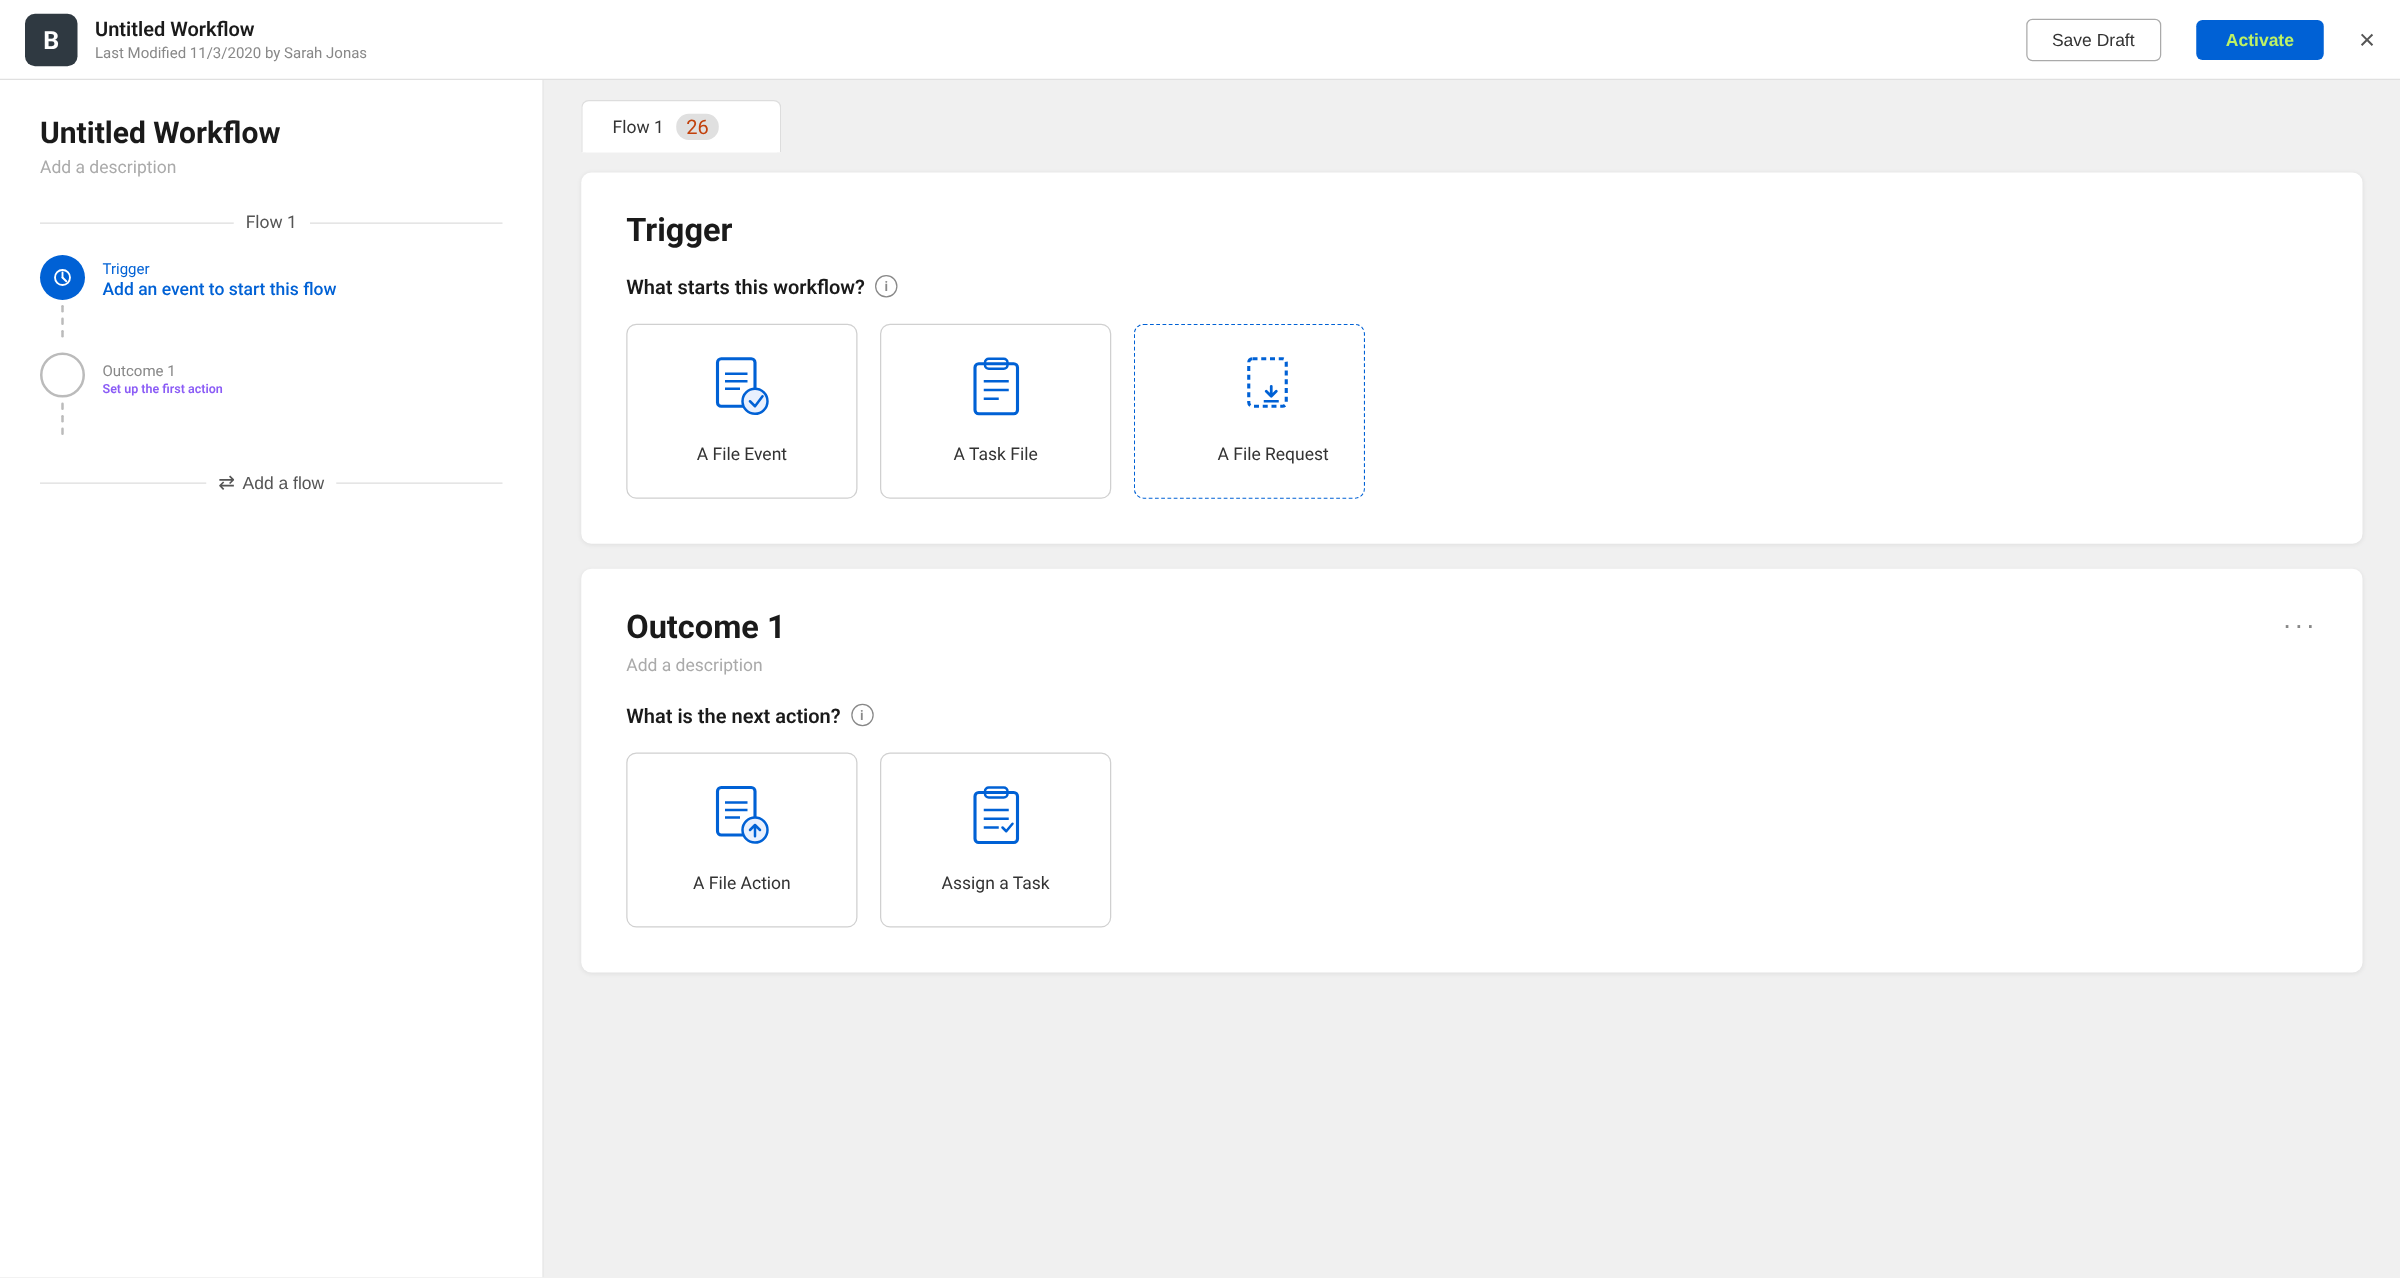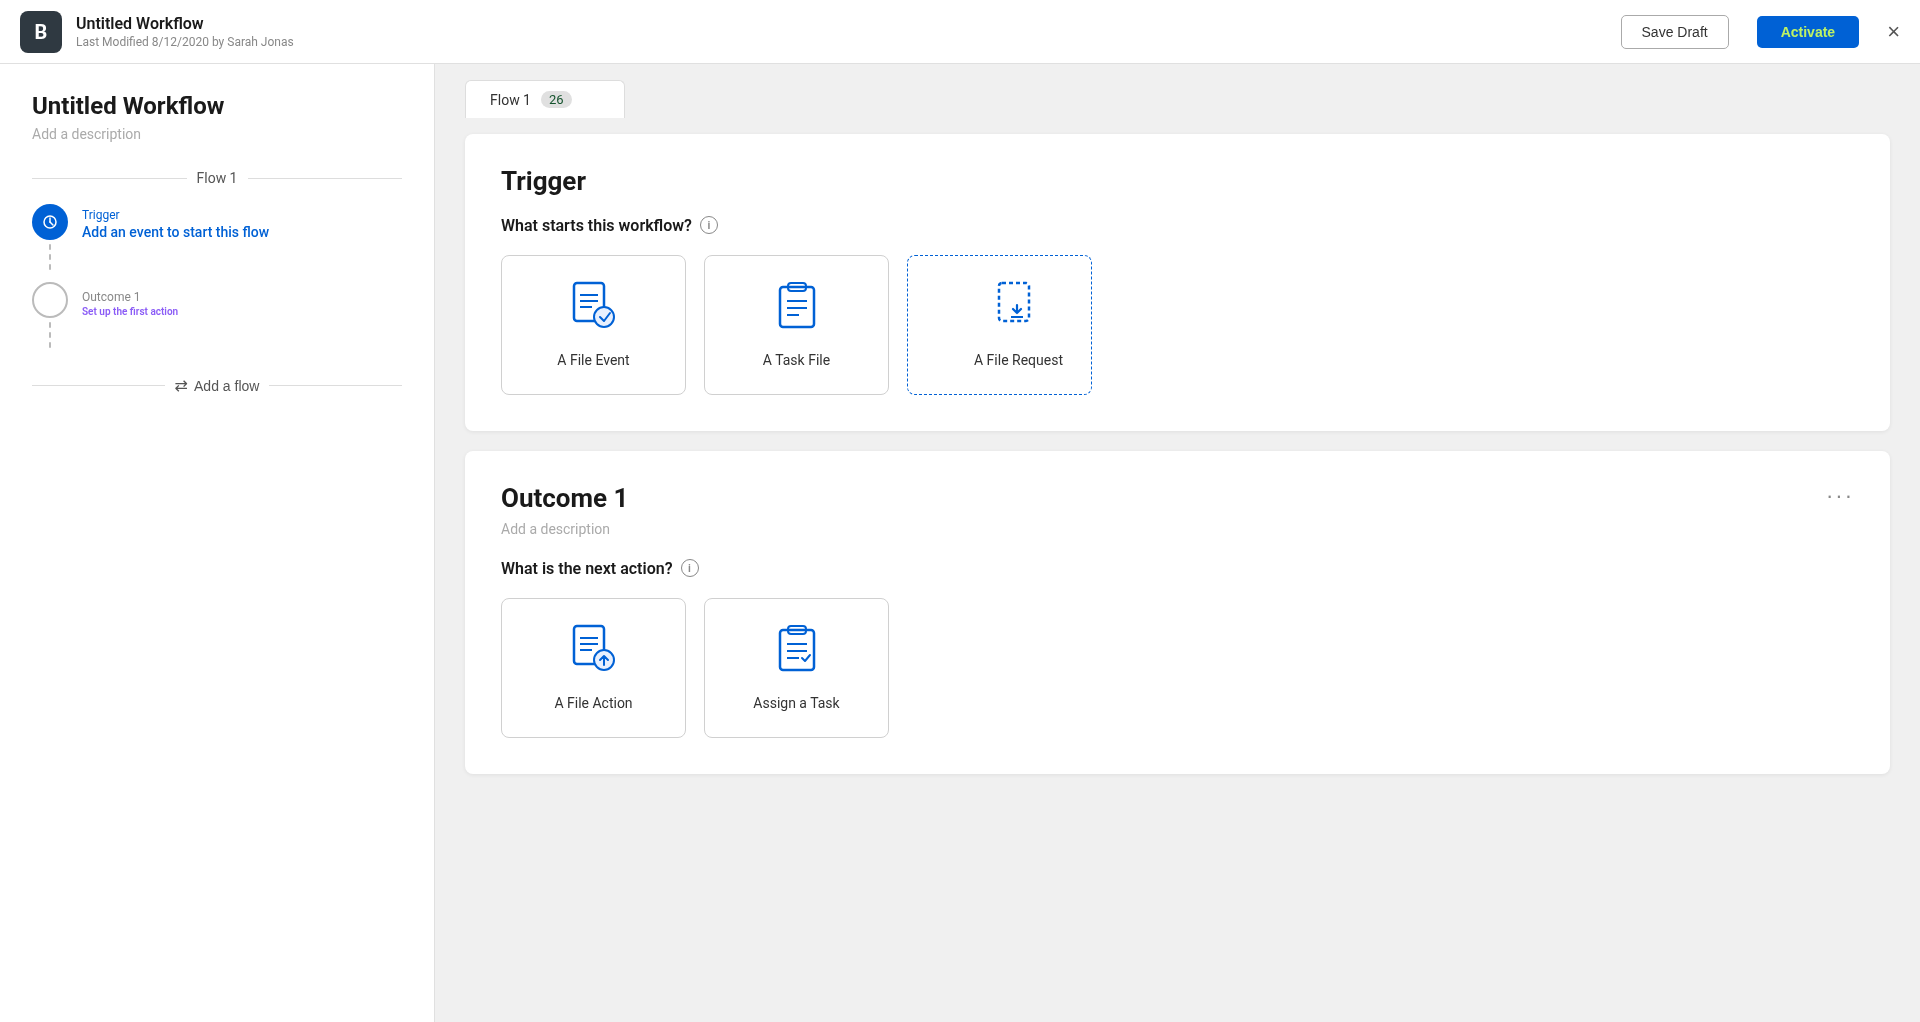--- a/index.html
+++ b/index.html
@@ -253,22 +253,22 @@
       border-radius: 6px 6px 0 0;
       display: flex;
       align-items: center;
       gap: 10px;
       min-width: 160px;
     }
     .tab-badge {
       background: #e0e0e0;
       border-radius: 10px;
       padding: 1px 8px;
-      font-size: 13px;
-      color: #14532d;
+      font-size: 16px;
+      color: #c2410c;
     }
 
     
     .cards-area {
       padding: 0 30px 30px 30px;
       display: flex;
       flex-direction: column;
       gap: 20px;
     }
     .card {
@@ -366,21 +366,21 @@
     }
   </style>
 </head>
 <body>
 
 <div class="top-header">
   <div class="top-header-left">
     <div class="app-icon">B</div>
     <div class="header-title-block">
       <div class="header-title">Untitled Workflow</div>
-      <div class="header-subtitle">Last Modified 8/12/2020 by Sarah Jonas</div>
+      <div class="header-subtitle">Last Modified 11/3/2020 by Sarah Jonas</div>
     </div>
   </div>
   <div class="top-header-right">
     <button class="btn-save-draft">Save Draft</button>
     <button class="btn-activate">Activate</button>
     <button class="close-btn">×</button>
   </div>
 </div>
 
 <div class="main-body">

